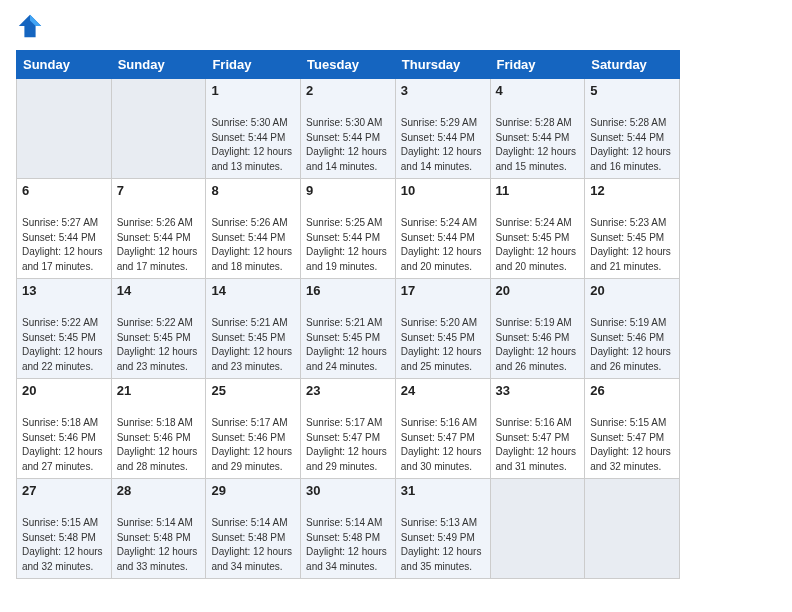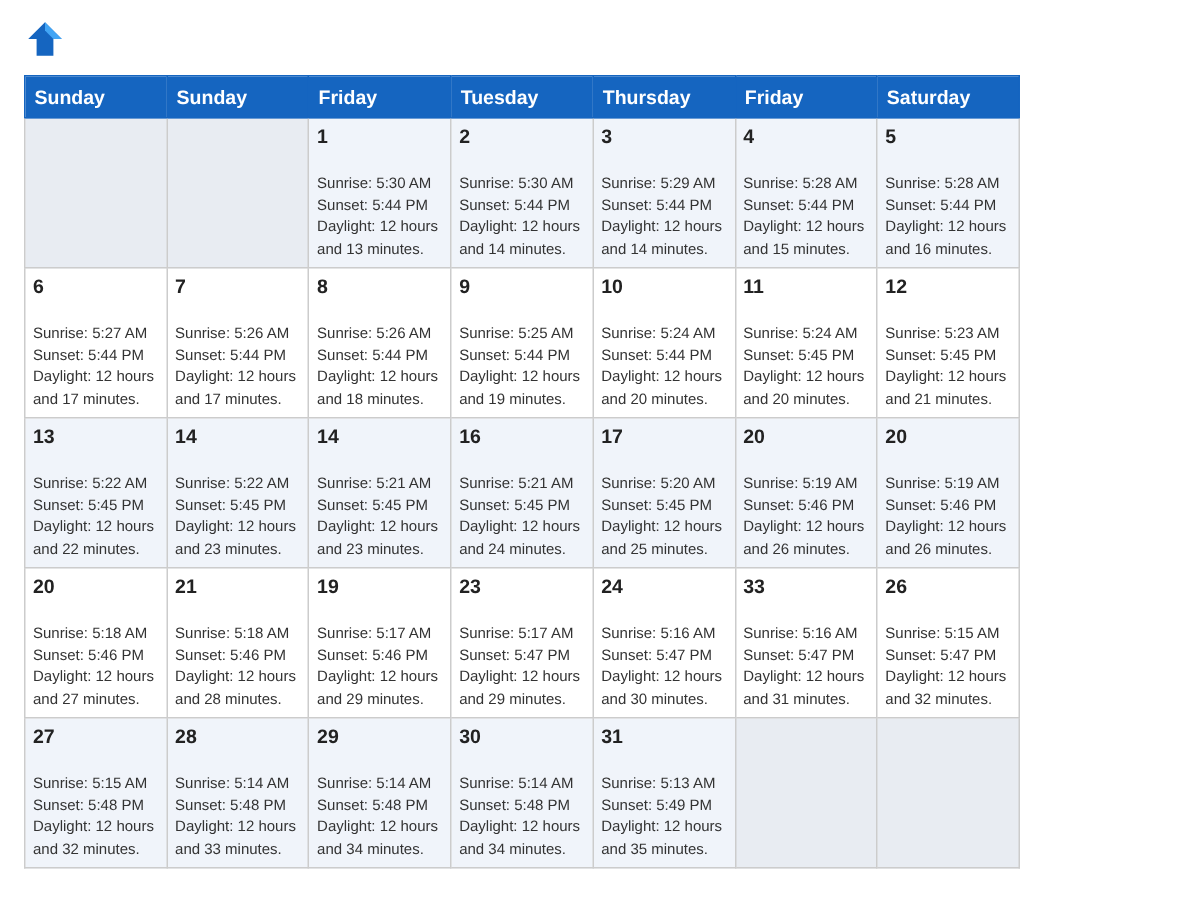--- a/index.html
+++ b/index.html
@@ -226,21 +226,21 @@
         <tr>
           <td>
             <div class="day-number">20</div>
             <div class="day-info">Sunrise: 5:18 AM<br>Sunset: 5:46 PM<br>Daylight: 12 hours and 27 minutes.</div>
           </td>
           <td>
             <div class="day-number">21</div>
             <div class="day-info">Sunrise: 5:18 AM<br>Sunset: 5:46 PM<br>Daylight: 12 hours and 28 minutes.</div>
           </td>
           <td>
-            <div class="day-number">19</div>
+            <div class="day-number">25</div>
             <div class="day-info">Sunrise: 5:17 AM<br>Sunset: 5:46 PM<br>Daylight: 12 hours and 29 minutes.</div>
           </td>
           <td>
             <div class="day-number">23</div>
             <div class="day-info">Sunrise: 5:17 AM<br>Sunset: 5:47 PM<br>Daylight: 12 hours and 29 minutes.</div>
           </td>
           <td>
             <div class="day-number">24</div>
             <div class="day-info">Sunrise: 5:16 AM<br>Sunset: 5:47 PM<br>Daylight: 12 hours and 30 minutes.</div>
           </td>

